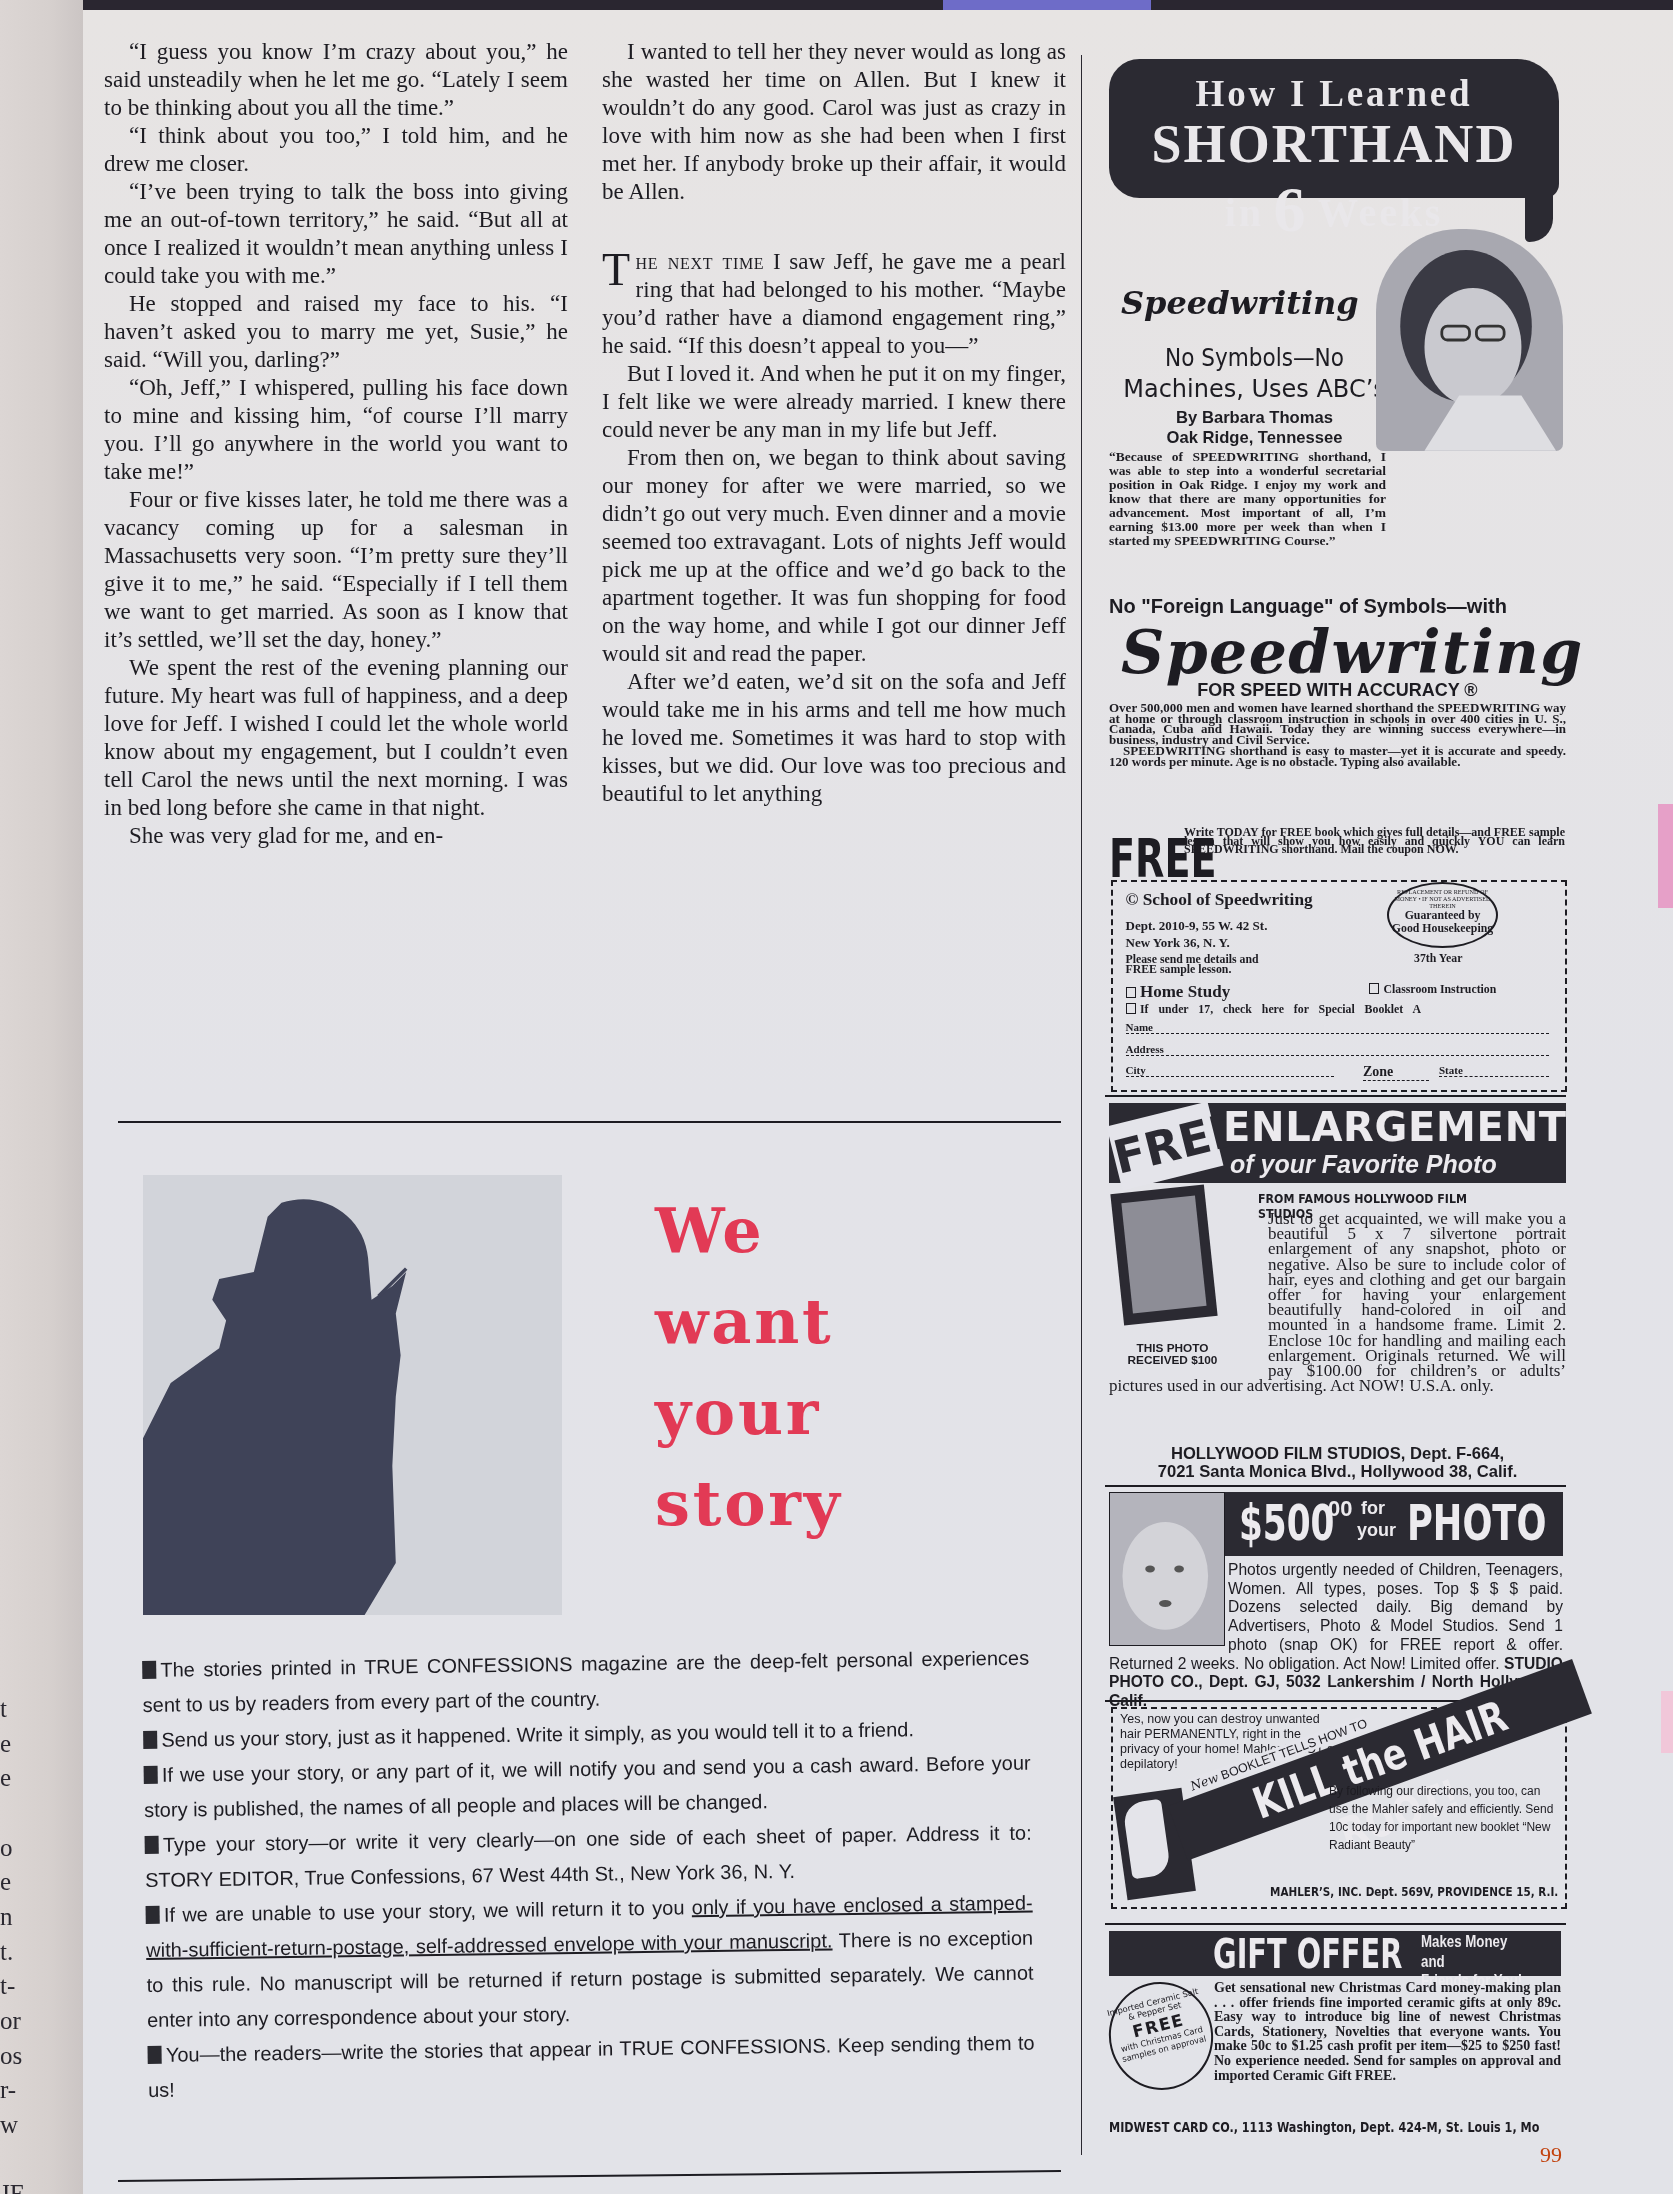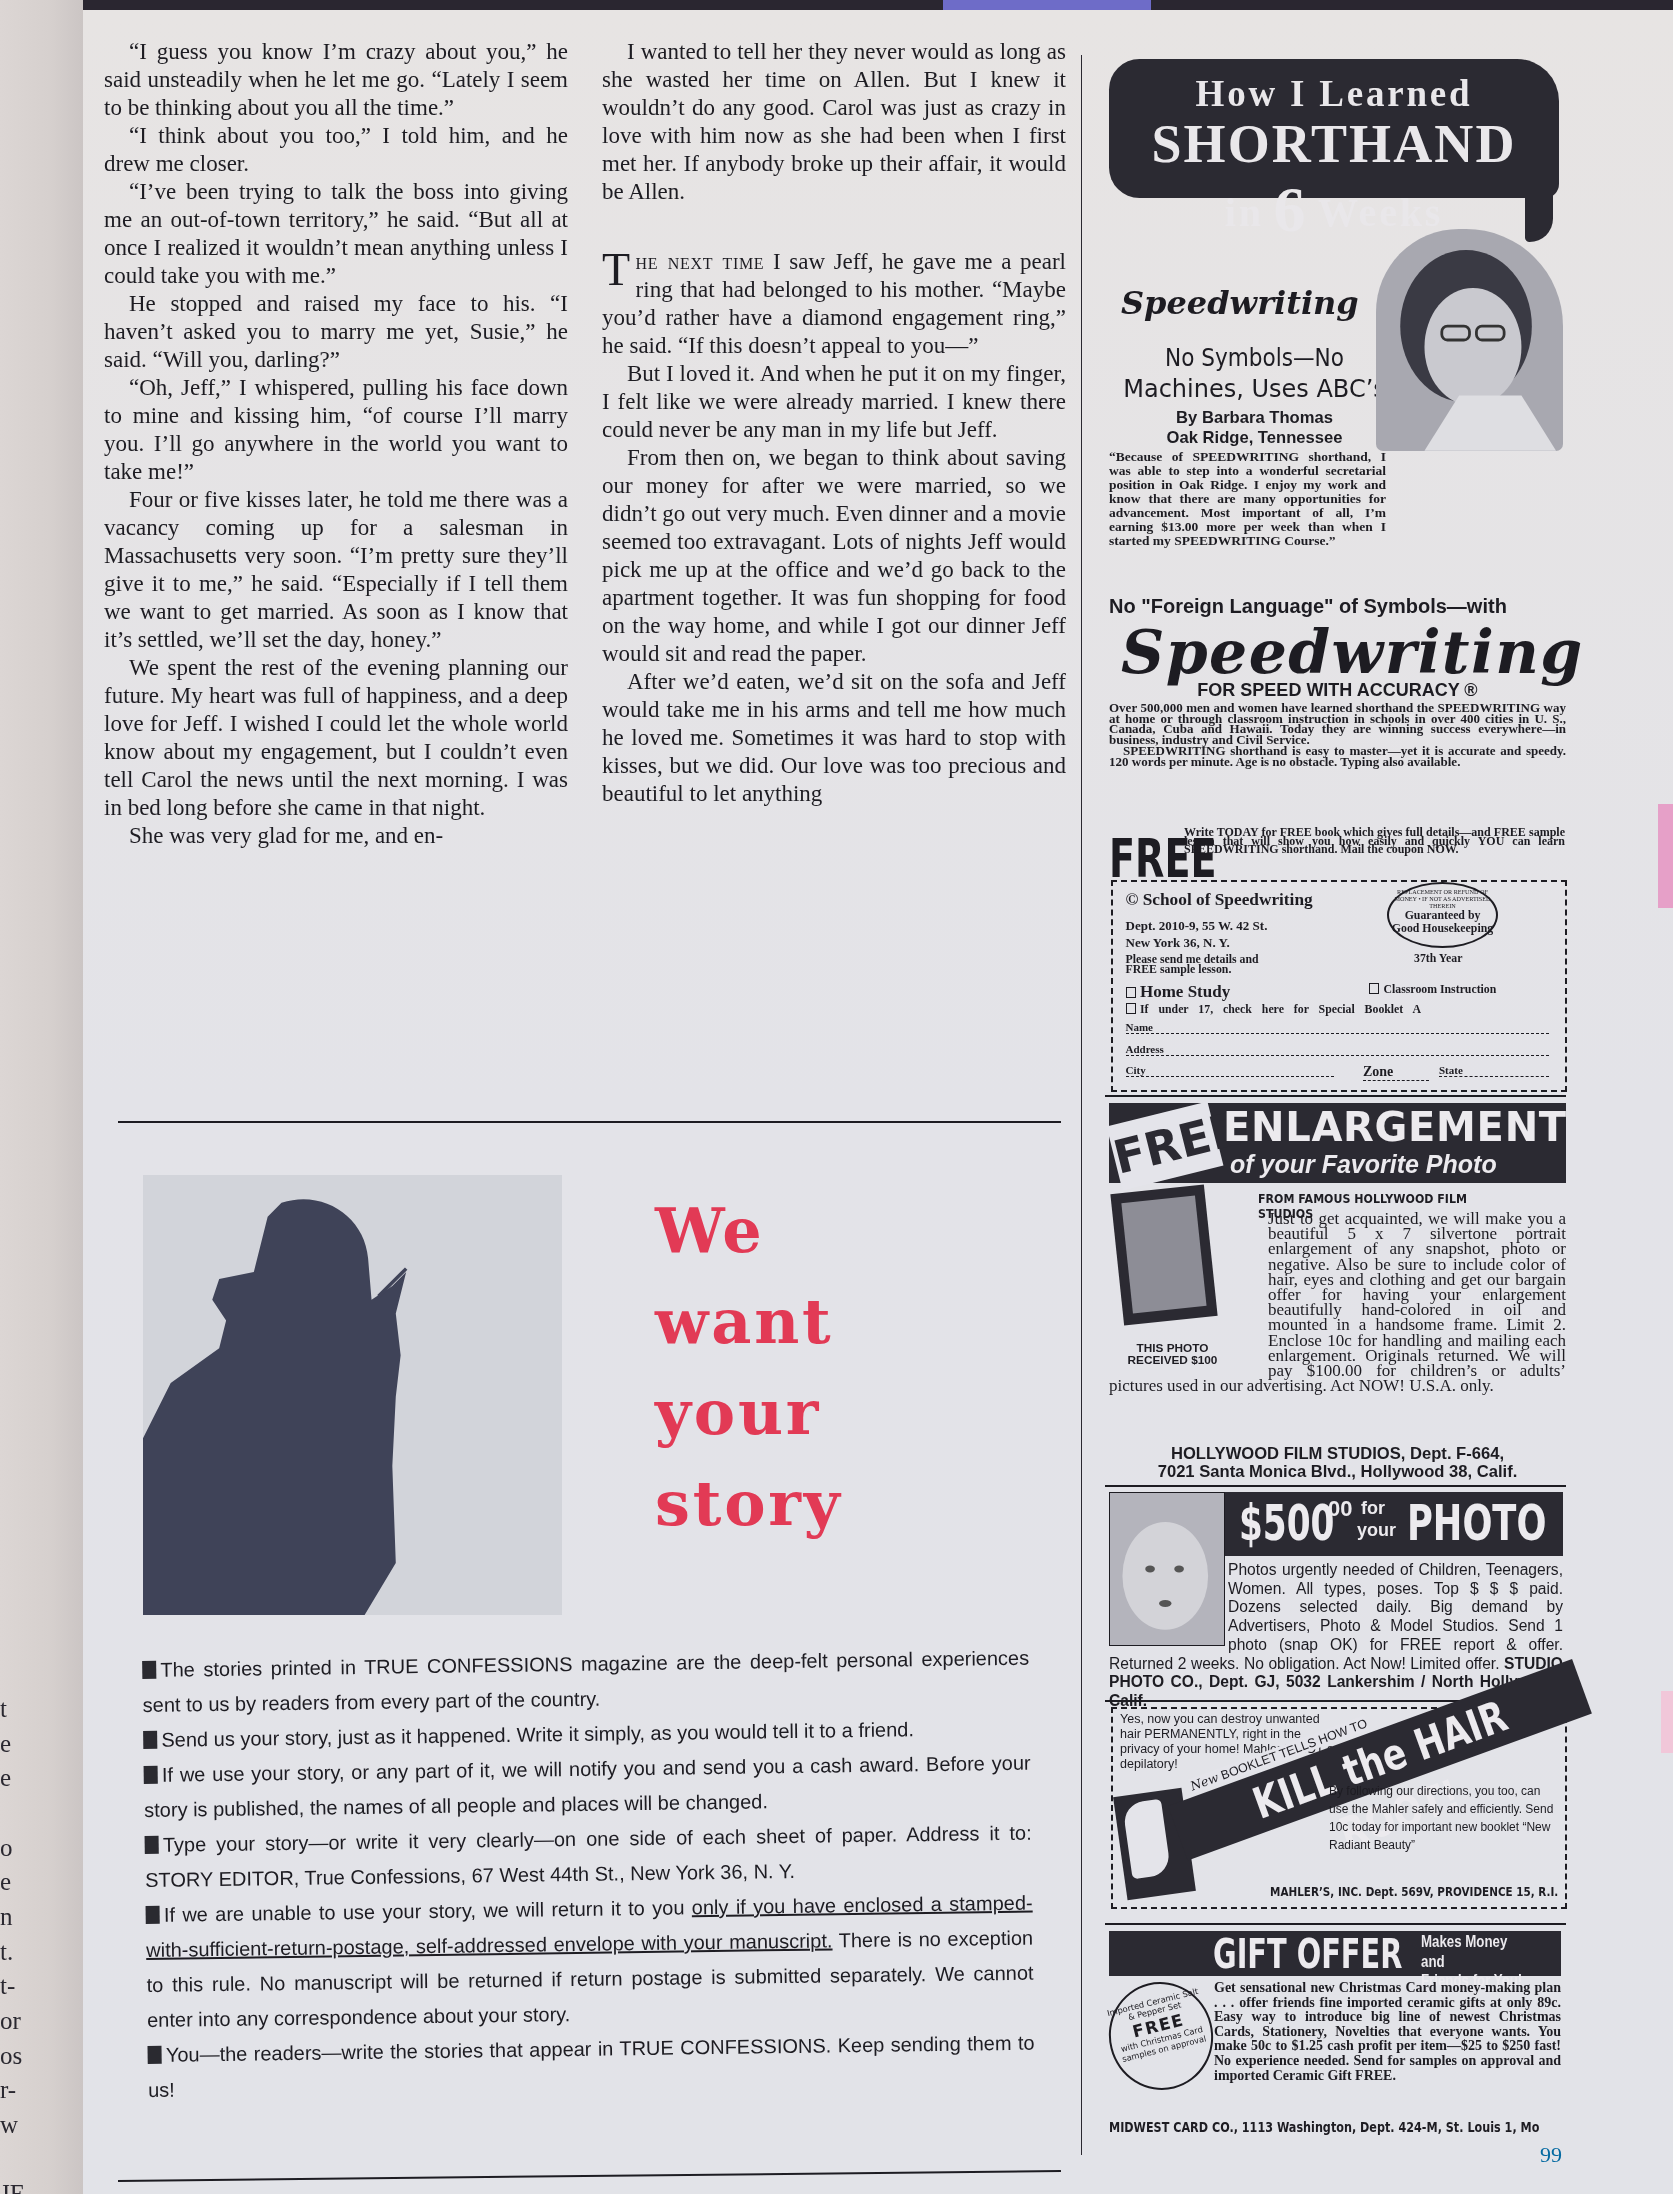--- a/index.html
+++ b/index.html
@@ -45,21 +45,21 @@
     border-radius:0 0 28px 5.5px; }
   .bubble .l1 { font-size:37px; font-weight:bold; letter-spacing:2.8px; margin-top:12.5px; }
   .bubble .l2 { font-size:54px; font-weight:bold; letter-spacing:2.1px; line-height:58px; }
   .bubble .l3 { font-size:40px; font-weight:bold; letter-spacing:2.8px; }
   .bubble .l3 .six { font-size:64px; vertical-align:-5.5px; margin:0 9.7px; }
   .sw-logo { font-family:"DejaVu Serif", serif; font-style:italic; font-weight:bold;margin-left:12px; }
   .serif-small { font-family:"Liberation Serif", serif; }
   .coupon { position:absolute; left:1111px; top:880px; width:452px; height:208px; border:2.1px dashed #1d1c22; }
   .cb { display:inline-block; width:8.3px; height:8.3px; border:1.4px solid #1d1c22; margin-right:4.2px; vertical-align:-0.7px; }
   .dark-banner { background:#2b2a32; color:#eceaee; }
-  .page-num { position:absolute; left:1540px; top:2142px; font-size:22px; color:#0369a1; }
+  .page-num { position:absolute; left:1540px; top:2142px; font-size:22px; color:#c2410c; }
   .pink-tab { position:absolute; left:1658px; top:804px; width:15.2px; height:104px; background:#e6a0c8; }
   .pink-tab2 { position:absolute; left:1661px; top:1691px; width:12.5px; height:62px; background:#f1c7d9; }
   .blue-tab { position:absolute; left:943px; top:0; width:208px; height:11px; background:#6e6cc8; }
 </style>
 </head>
 <body>
 
 <div class="top-strip"></div>
 <div class="blue-tab"></div>
 <div class="gutter"></div>

